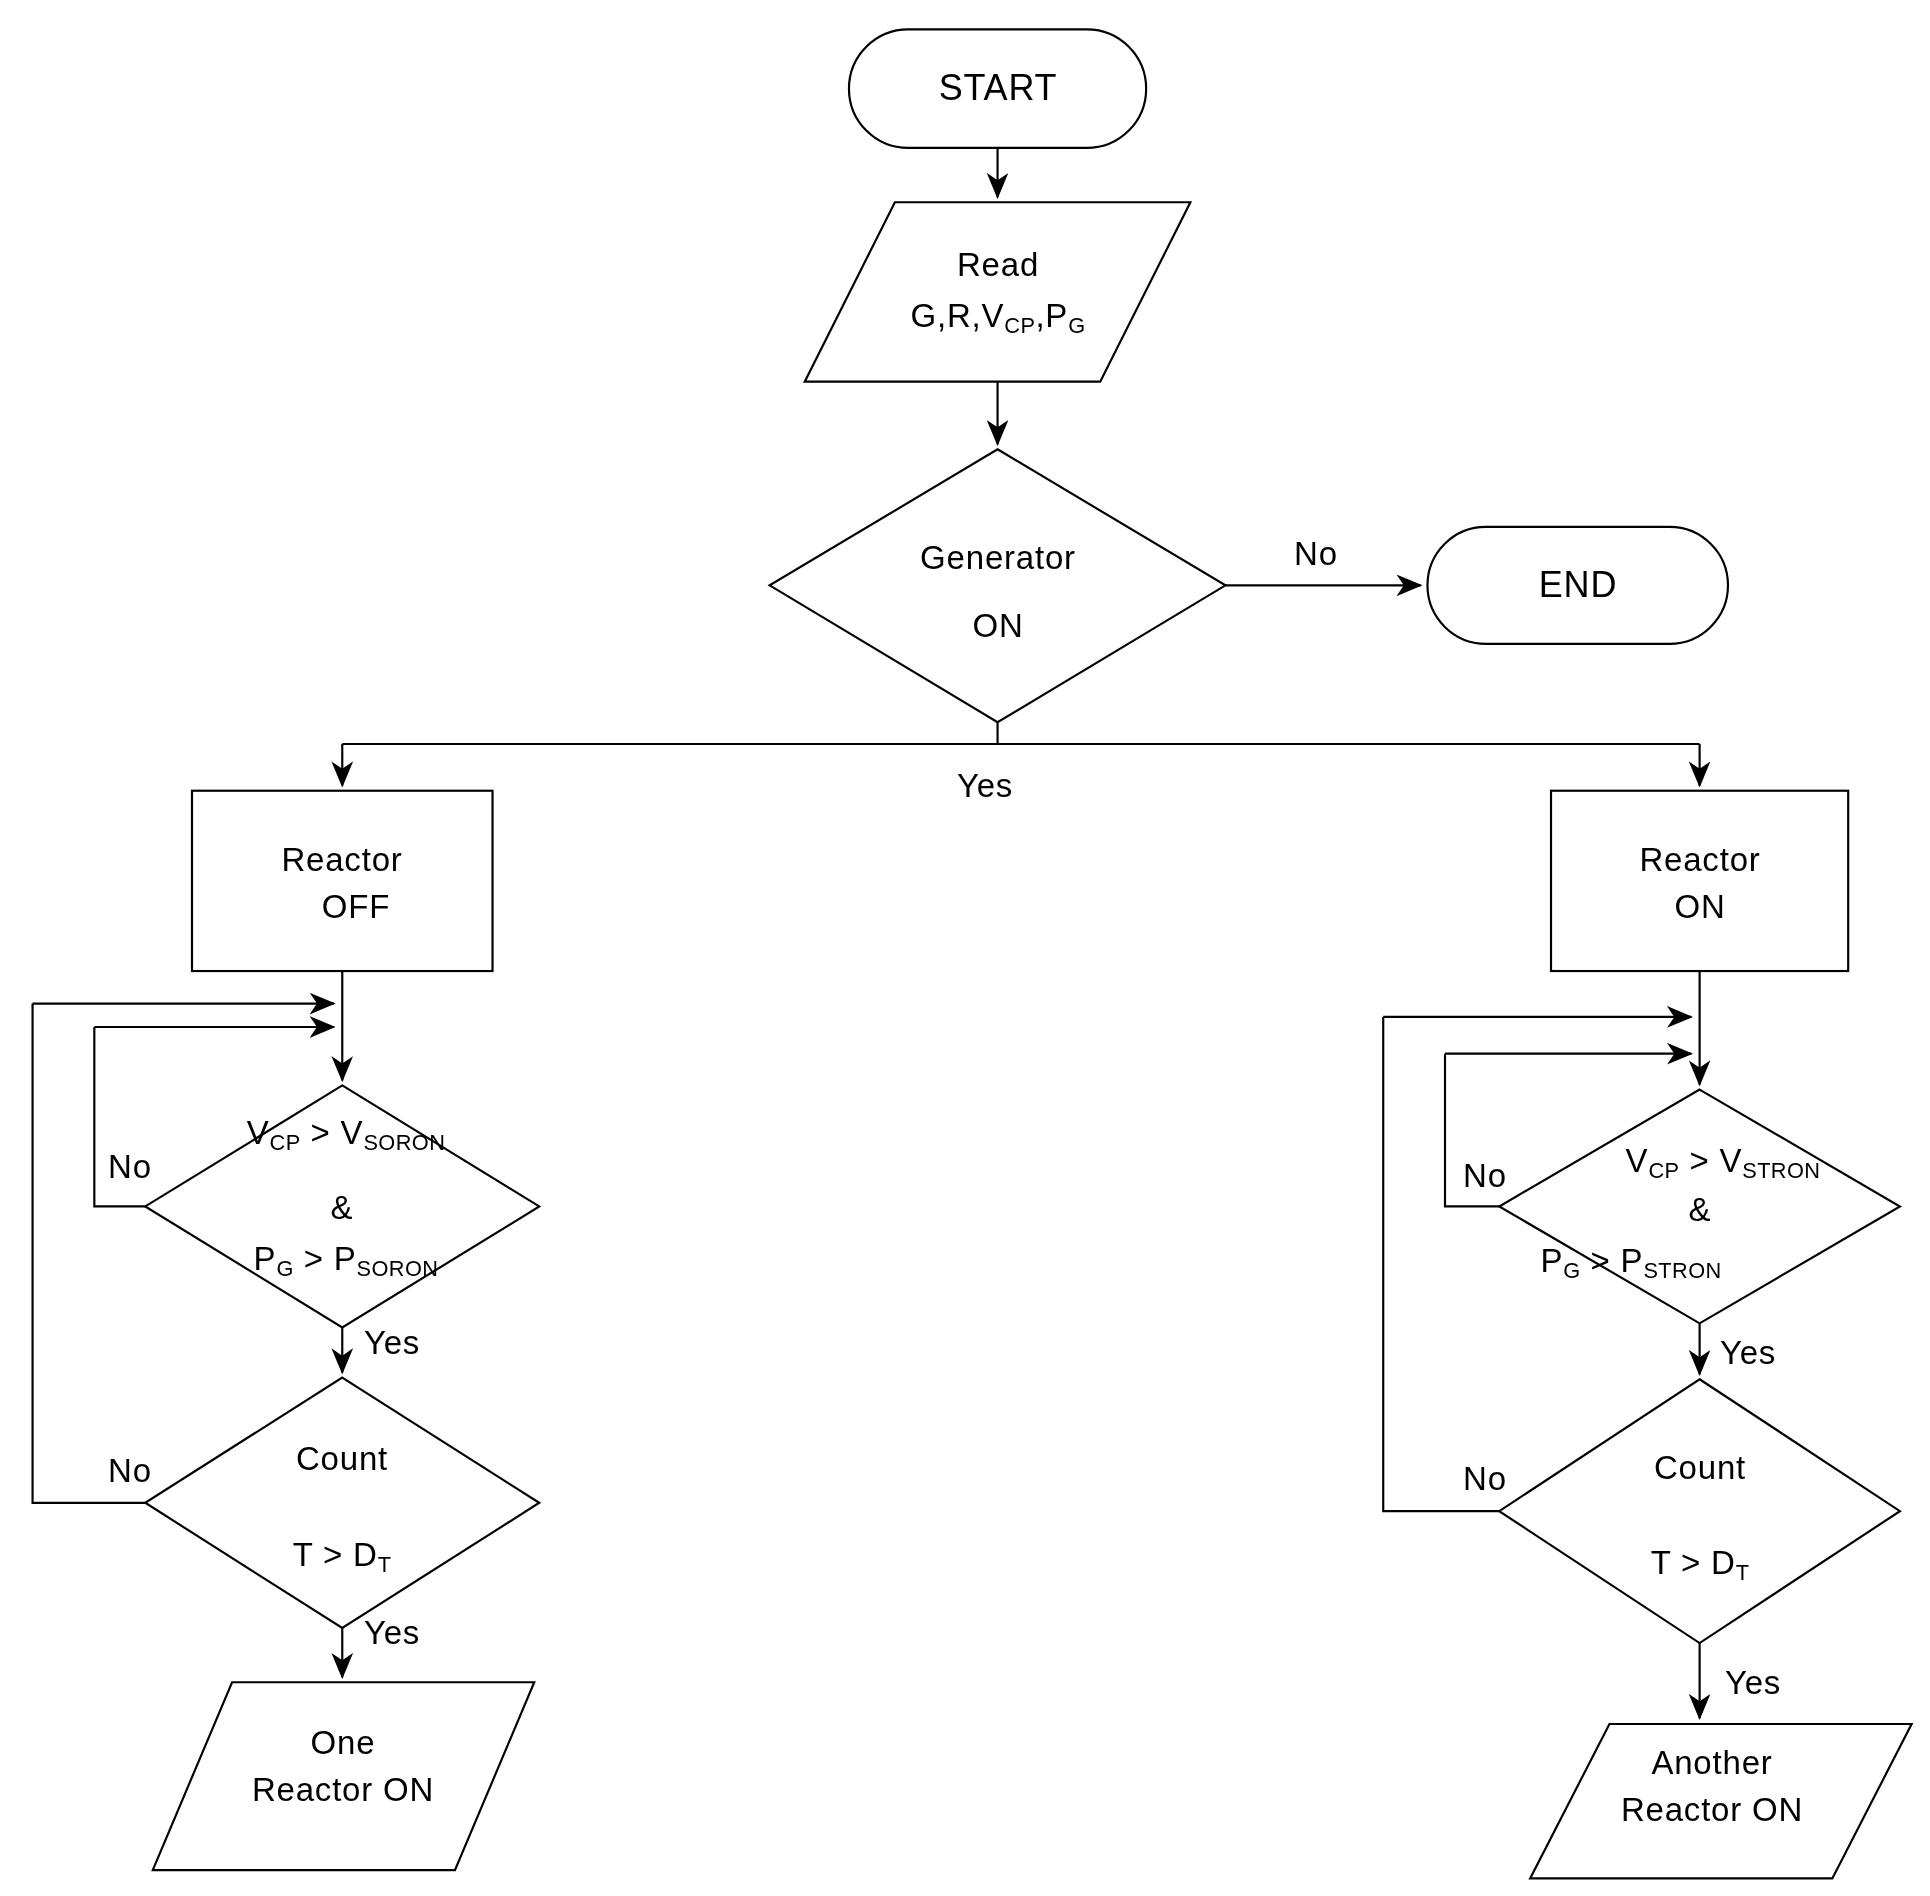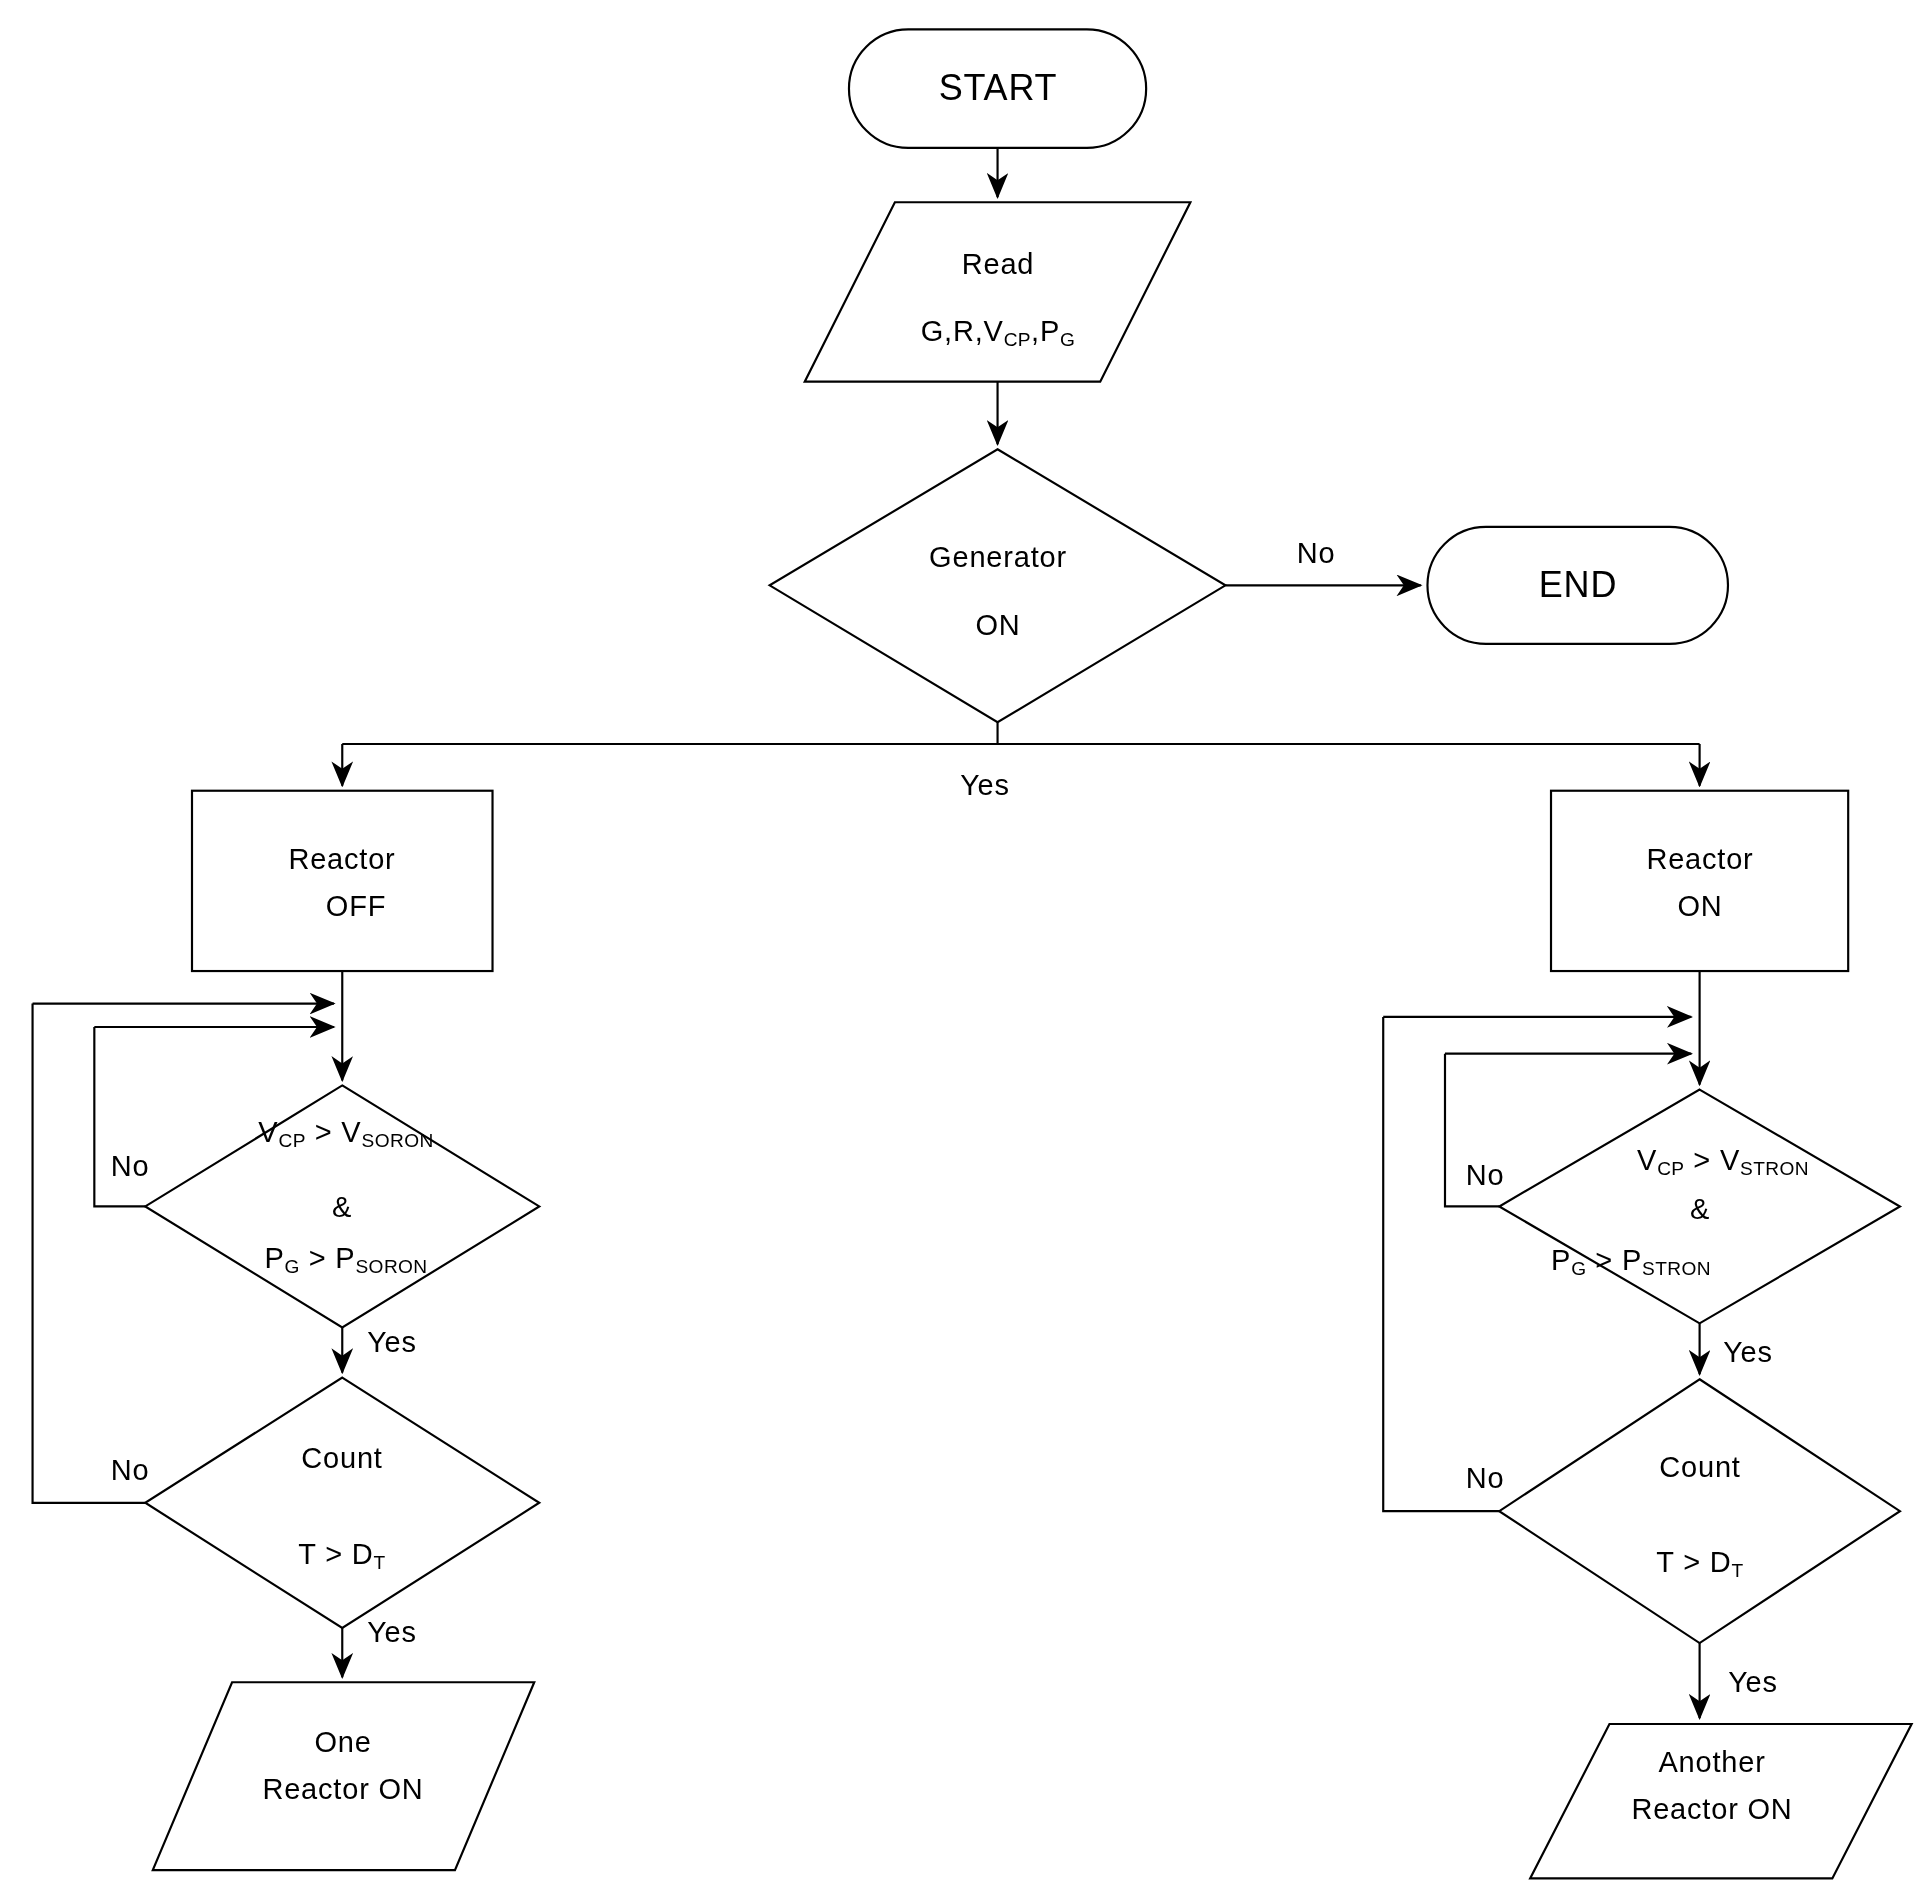--- a/index.html
+++ b/index.html
@@ -27,21 +27,21 @@
     stroke-width: 2.6;
   }
   .flowline {
     fill: none;
     stroke: #000000;
     stroke-width: 2.6;
   }
   .lbl {
     position: absolute;
     transform: translate(-50%, -50%);
-    font-size: 29px;
+    font-size: 33px;
     line-height: 1.1;
     white-space: pre;
     text-align: center;
     color: #000000;
     letter-spacing: 0.8px;
   }
   .lbl.terminator {
     font-size: 36px;
   }
   .lbl sub {
@@ -114,21 +114,21 @@
     <line class="flowline" x1="2036" y1="1585" x2="2036" y2="1646" marker-end="url(#arr)"></line>
     <polygon class="shape" points="2036,1652 2276,1810 2036,1968 1796,1810"></polygon>
 
     <line class="flowline" x1="2036" y1="1968" x2="2036" y2="2058" marker-end="url(#arr)"></line>
     <polygon class="shape" points="1928,2065 2290,2065 2195,2250 1833,2250"></polygon>
   </svg>
 
   <div class="lbl terminator" style="left:998px; top:88px">START</div>
 
   <div class="lbl" style="left:998px; top:265px">Read</div>
-  <div class="lbl" style="left:998px; top:332px"><span>G,R,V</span><sub>CP</sub><span>,P</span><sub>G</sub></div>
+  <div class="lbl" style="left:998px; top:316px"><span>G,R,V</span><sub>CP</sub><span>,P</span><sub>G</sub></div>
 
   <div class="lbl" style="left:998px; top:558px">Generator</div>
   <div class="lbl" style="left:998px; top:626px">ON</div>
 
   <div class="lbl" style="left:1316px; top:554px">No</div>
 
   <div class="lbl terminator" style="left:1578px; top:585px">END</div>
 
   <div class="lbl" style="left:985px; top:786px">Yes</div>
 

